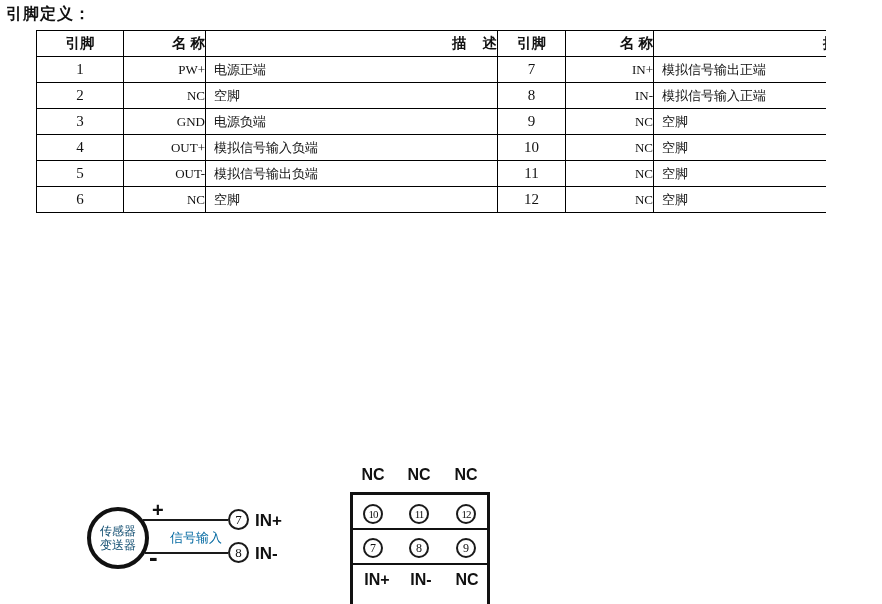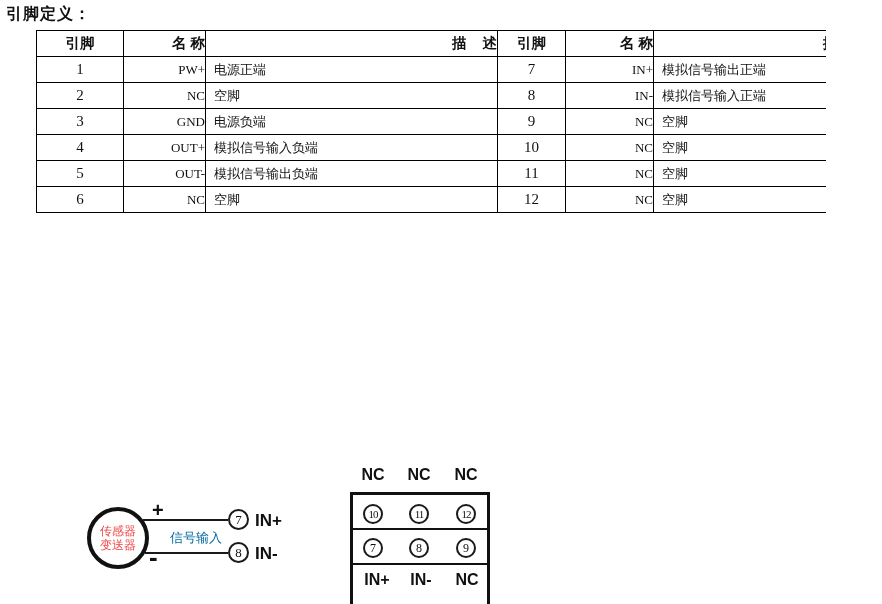--- a/index.html
+++ b/index.html
@@ -47,21 +47,21 @@
     font-family:"Liberation Serif", serif; font-size:12px;
   }
   .term-circle.two-digit { font-size:11px; letter-spacing:-1px; }
   .blabel { position:absolute; font-weight:bold; font-size:16px; white-space:nowrap; }
   .sign { position:absolute; font-weight:bold; line-height:1; }
   .gray { color:#0369a1; }
   .sensor-circle {
     position:absolute; left:87px; top:279px; width:62px; height:62px;
     box-sizing:border-box; border:4px solid #111; border-radius:50%;
     display:flex; flex-direction:column; align-items:center; justify-content:center;
-    font-size:12px; line-height:14px; color:#ef4444; text-align:center;
+    font-size:12px; line-height:14px; color:#0c4a6e; text-align:center;
   }
   .module {
     position:absolute; left:350px; top:264px; width:140px; height:257px;
     box-sizing:border-box; border:3px solid #111;
   }
   .module .divider { position:absolute; left:0; width:134px; height:2px; background:#111; }
   .mlabel { position:absolute; font-weight:bold; text-align:center; white-space:nowrap; }
 </style>
 </head>
 <body>

